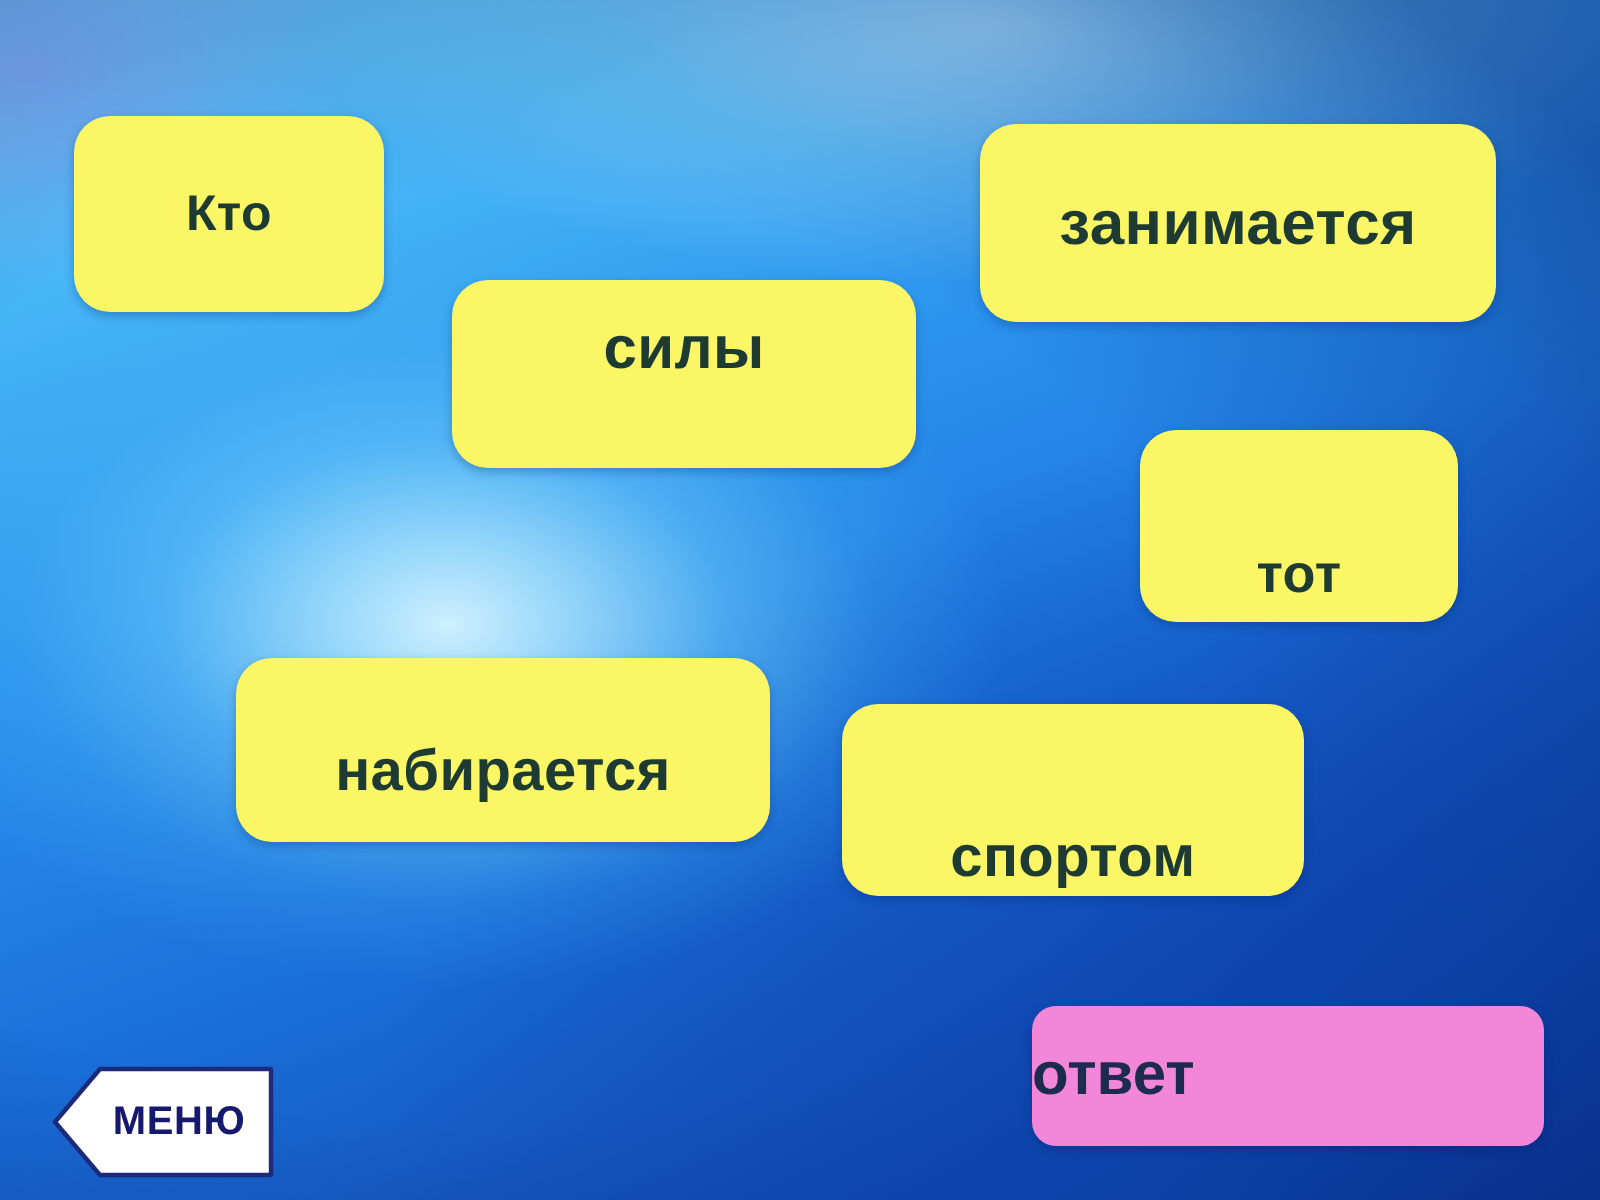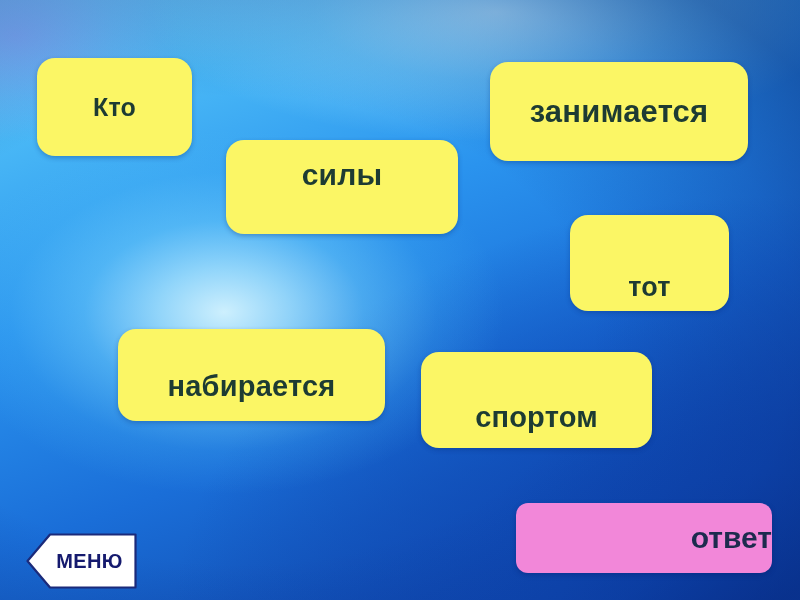--- a/index.html
+++ b/index.html
@@ -81,38 +81,38 @@
   .tile.t-tot       { left: 570px; top: 215px; width: 159px; height: 96px; border-radius: 18px; }
   .tile.t-tot .tile-label       { font-size: 27px; }
   .tile.t-nabiraetsya { left: 118px; top: 305px; width: 267px; height: 92px; border-radius: 18px; margin-top: 24px; }
   .tile.t-nabiraetsya .tile-label { font-size: 29px; }
   .tile.t-sportom   { left: 421px; top: 352px; width: 231px; height: 96px; border-radius: 18px; }
   .tile.t-sportom .tile-label   { font-size: 29px; }
 
   
   .tile.t-kto        { align-items: center; }
   .tile.t-nabiraetsya{ align-items: flex-end; padding-bottom: 18px; }
-  .tile.t-sportom    { align-items: flex-end; padding-bottom: 14px; }
+  .tile.t-sportom    { align-items: flex-end; padding-bottom: 2px; }
   .tile.t-sily       { align-items: center; padding-bottom: 25px; }
   .tile.t-tot        { align-items: flex-end; padding-bottom: 8px; }
   .tile.t-zanimaetsya{ align-items: center; }
 
   
   .answer-btn {
     position: absolute;
     left: 516px;
     top: 503px;
     width: 256px;
     height: 70px;
     box-sizing: border-box;
     background: #F287D9;
     border-radius: 12px;
     display: flex;
     align-items: center;
-    justify-content: flex-end;
+    justify-content: flex-start;
     box-shadow: 0 2px 5px rgba(4,30,100,0.35);
     cursor: pointer;
   }
   .answer-btn .answer-label {
     color: #1d2b4e;
     font-weight: bold;
     font-size: 30px;
     white-space: nowrap;
   }
 

